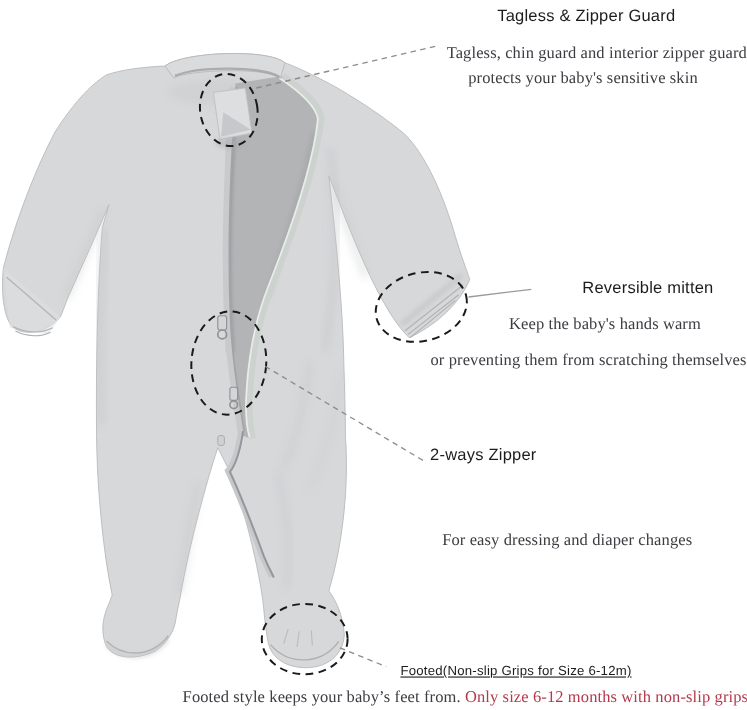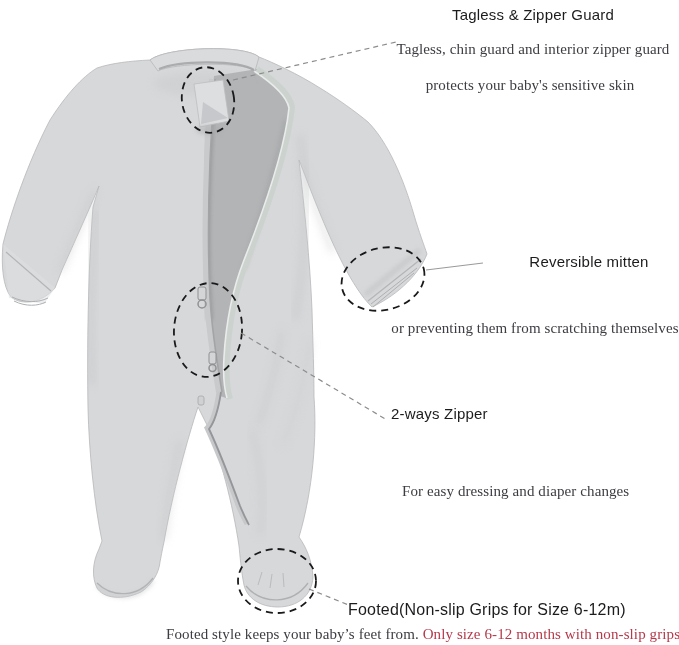--- a/index.html
+++ b/index.html
@@ -18,28 +18,28 @@
     font-size:15px;line-height:24px;font-weight:400;
     letter-spacing:0.2px;
   }
   .t-serif{
     font-family:"Liberation Serif",serif;
     color:var(--body_text,#3c3c42);
     font-size:15px;line-height:20px;letter-spacing:0.1px;
   }
   .center{text-align:center;}
   #tagless-title{left:397px;top:3px;width:272px;}
-  #tagless-l1{left:387px;top:39px;width:292px;}
-  #tagless-l2{left:384px;top:75px;width:292px;}
+  #tagless-l1{left:387px;top:39px;width:292px;text-align:right;}
+  #tagless-l2{left:384px;top:61px;width:292px;}
   #mitten-title{left:500px;top:250px;width:178px;}
   #mitten-l1{left:455px;top:285px;width:190px;}
   #mitten-l2{left:391px;top:318px;width:288px;}
   #zipper-title{left:391px;top:402px;}
   #zipper-l1{left:402px;top:438px;margin-top:43px;}
-  #footed-title{left:348px;top:598px;font-size:16px;}
+  #footed-title{left:364px;top:598px;font-size:12px;text-decoration:underline;}
   #footed-l1{left:166px;top:624px;}
   #footed-l1 .red{color:var(--text_red,#b4394b);}
 </style>
 </head>
 <body>
 
 <div class="canvas">
 
   <svg width="679" height="645" viewBox="0 0 679 645">
     <defs>
@@ -180,20 +180,21 @@
       <path d="M241,333 L387,420" stroke-dasharray="5 4"></path>
       <path d="M309,589 L351,606" stroke-dasharray="5 4"></path>
     </g>
   </svg>
 
   <div id="tagless-title" class="label t-sans center">Tagless &amp; Zipper Guard</div>
   <div id="tagless-l1" class="label t-serif center">Tagless, chin guard and interior zipper guard</div>
   <div id="tagless-l2" class="label t-serif center">protects your baby's sensitive skin</div>
 
   <div id="mitten-title" class="label t-sans center">Reversible mitten</div>
+  <div id="mitten-l1" class="label t-serif center">Keep the baby's hands warm</div>
   <div id="mitten-l2" class="label t-serif center">or preventing them from scratching themselves</div>
 
   <div id="zipper-title" class="label t-sans">2-ways Zipper</div>
   <div id="zipper-l1" class="label t-serif">For easy dressing and diaper changes</div>
 
   <div id="footed-title" class="label t-sans">Footed(Non-slip Grips for Size 6-12m)</div>
   <div id="footed-l1" class="label t-serif"><span>Footed style keeps your baby’s feet from. </span><span class="red">Only size 6-12 months with non-slip grips</span></div>
 
 </div>
 

